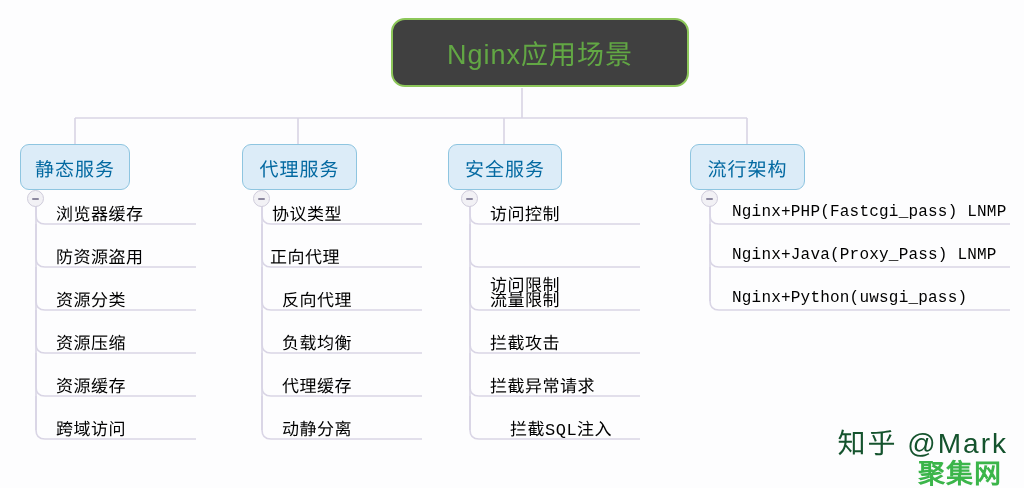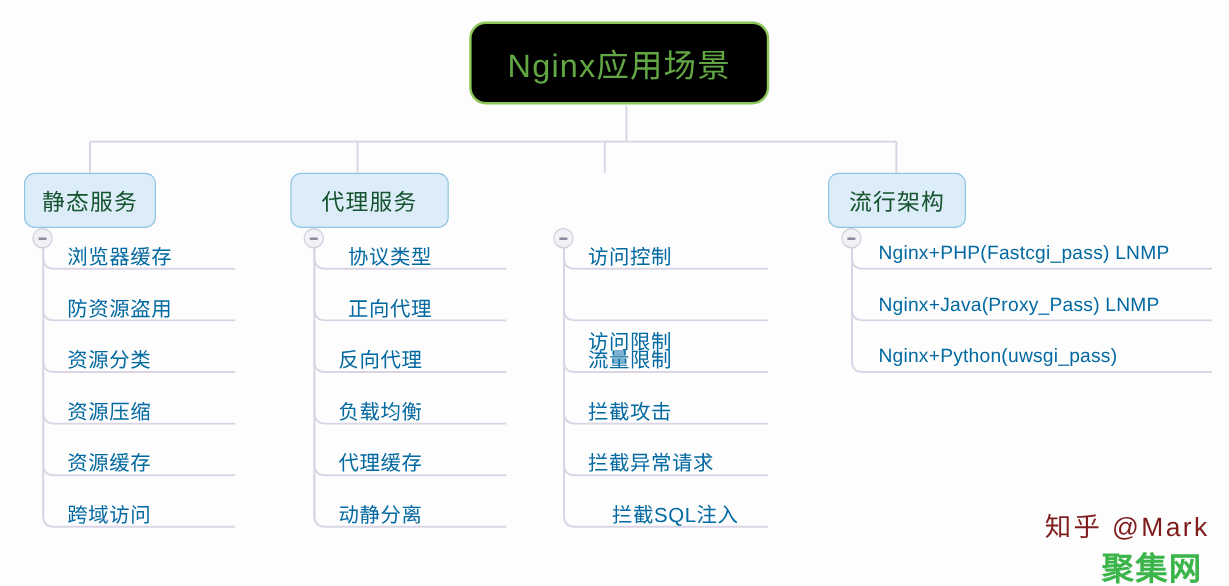--- a/index.html
+++ b/index.html
@@ -24,24 +24,24 @@
     width: 1024px;
     height: 488px;
     pointer-events: none;
   }
 
   
   .root-node {
     position: absolute;
     left: 391px;
     top: 18px;
-    width: 250px;
+    width: 298px;
     height: 69px;
     box-sizing: border-box;
-    background: #000000;
+    background: #404040;
     border: 2px solid #8dc75a;
     border-radius: 14px;
     display: flex;
     align-items: center;
     justify-content: center;
   }
   .root-node .label {
     font-size: 27px;
     color: #62a744;
     letter-spacing: 1px;
@@ -55,21 +55,21 @@
     height: 46px;
     background: #dcecf8;
     border: 1.6px solid #8ec5e0;
     border-radius: 9px;
     display: flex;
     align-items: center;
     justify-content: center;
   }
   .branch-node .label {
     font-size: 19px;
-    color: #14532d;
+    color: #0369a1;
     letter-spacing: 1px;
     white-space: nowrap;
   }
 
   
   .toggle {
     position: absolute;
     width: 17px;
     height: 17px;
     box-sizing: border-box;
@@ -91,35 +91,36 @@
   
   .leaf {
     position: absolute;
     height: 30px;
     display: flex;
     align-items: center;
     white-space: nowrap;
   }
   .leaf .label {
     font-size: 17px;
-    color: #0369a1;
+    color: #000000;
     letter-spacing: 0.5px;
+    font-family: Liberation Mono, monospace;
   }
   .leaf.latin .label {
     font-size: 16px;
     letter-spacing: 0.2px;
   }
 
   
   .wm-zhihu {
     position: absolute;
     right: 16px;
     top: 421px;
-    font-size: 22px;
-    color: #7f1d1d;
+    font-size: 28px;
+    color: #14532d;
     letter-spacing: 2px;
     white-space: nowrap;
     user-select: none;
     margin-left: 44px;
   }
   .wm-jujiwang {
     position: absolute;
     right: 22px;
     top: 452px;
     font-size: 27px;
@@ -180,27 +181,30 @@
     <span class="label">Nginx应用场景</span>
   </div>
 
   <div class="branch-node" style="left:20px; top:144px; width:110px;">
     <span class="label">静态服务</span>
   </div>
   <div class="toggle" style="left:27px; top:190px;">
     <span class="minus"></span>
   </div>
 
-  <div class="branch-node" style="left:242px; top:144px; width:132px;">
+  <div class="branch-node" style="left:242px; top:144px; width:115px;">
     <span class="label">代理服务</span>
   </div>
   <div class="toggle" style="left:253px; top:190px;">
     <span class="minus"></span>
   </div>
 
+  <div class="branch-node" style="left:448px; top:144px; width:114px;">
+    <span class="label">安全服务</span>
+  </div>
   <div class="toggle" style="left:461px; top:190px;">
     <span class="minus"></span>
   </div>
 
   <div class="branch-node" style="left:690px; top:144px; width:115px;">
     <span class="label">流行架构</span>
   </div>
   <div class="toggle" style="left:701px; top:190px;">
     <span class="minus"></span>
   </div>
@@ -217,24 +221,24 @@
       </div>
       <div class="leaf" style="left: 56px; top: 326px; text-align: center;">
         <span class="label">资源压缩</span>
       </div>
       <div class="leaf" style="left: 56px; top: 369px;">
         <span class="label">资源缓存</span>
       </div>
       <div class="leaf" style="left: 56px; top: 412px;">
         <span class="label">跨域访问</span>
       </div>
-      <div class="leaf" style="left: 290px; top: 197px;">
+      <div class="leaf" style="left: 272px; top: 197px;">
         <span class="label">协议类型</span>
       </div>
-      <div class="leaf" style="left: 290px; top: 240px;">
+      <div class="leaf" style="left: 270px; top: 240px;">
         <span class="label">正向代理</span>
       </div>
       <div class="leaf" style="left: 282px; top: 283px;">
         <span class="label">反向代理</span>
       </div>
       <div class="leaf" style="left: 282px; top: 326px;">
         <span class="label">负载均衡</span>
       </div>
       <div class="leaf" style="left: 282px; top: 369px;">
         <span class="label">代理缓存</span>

